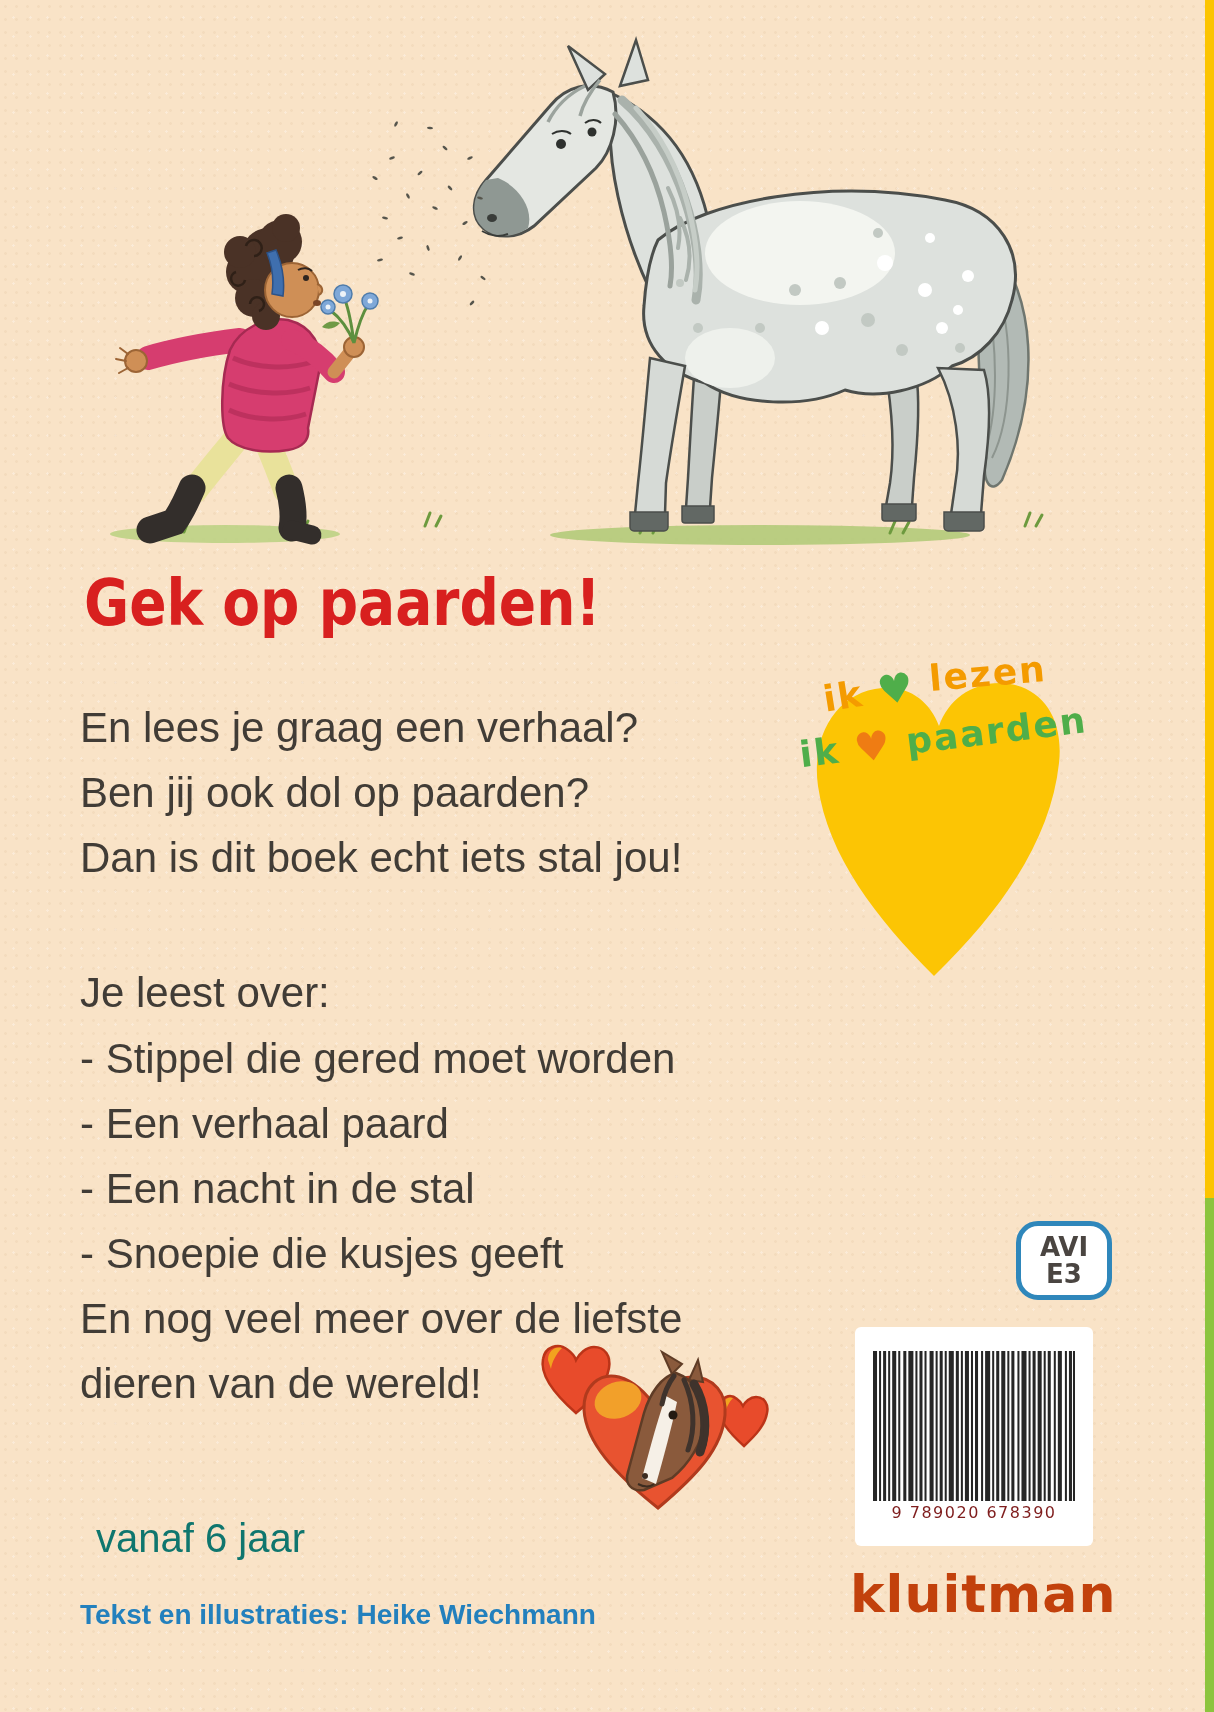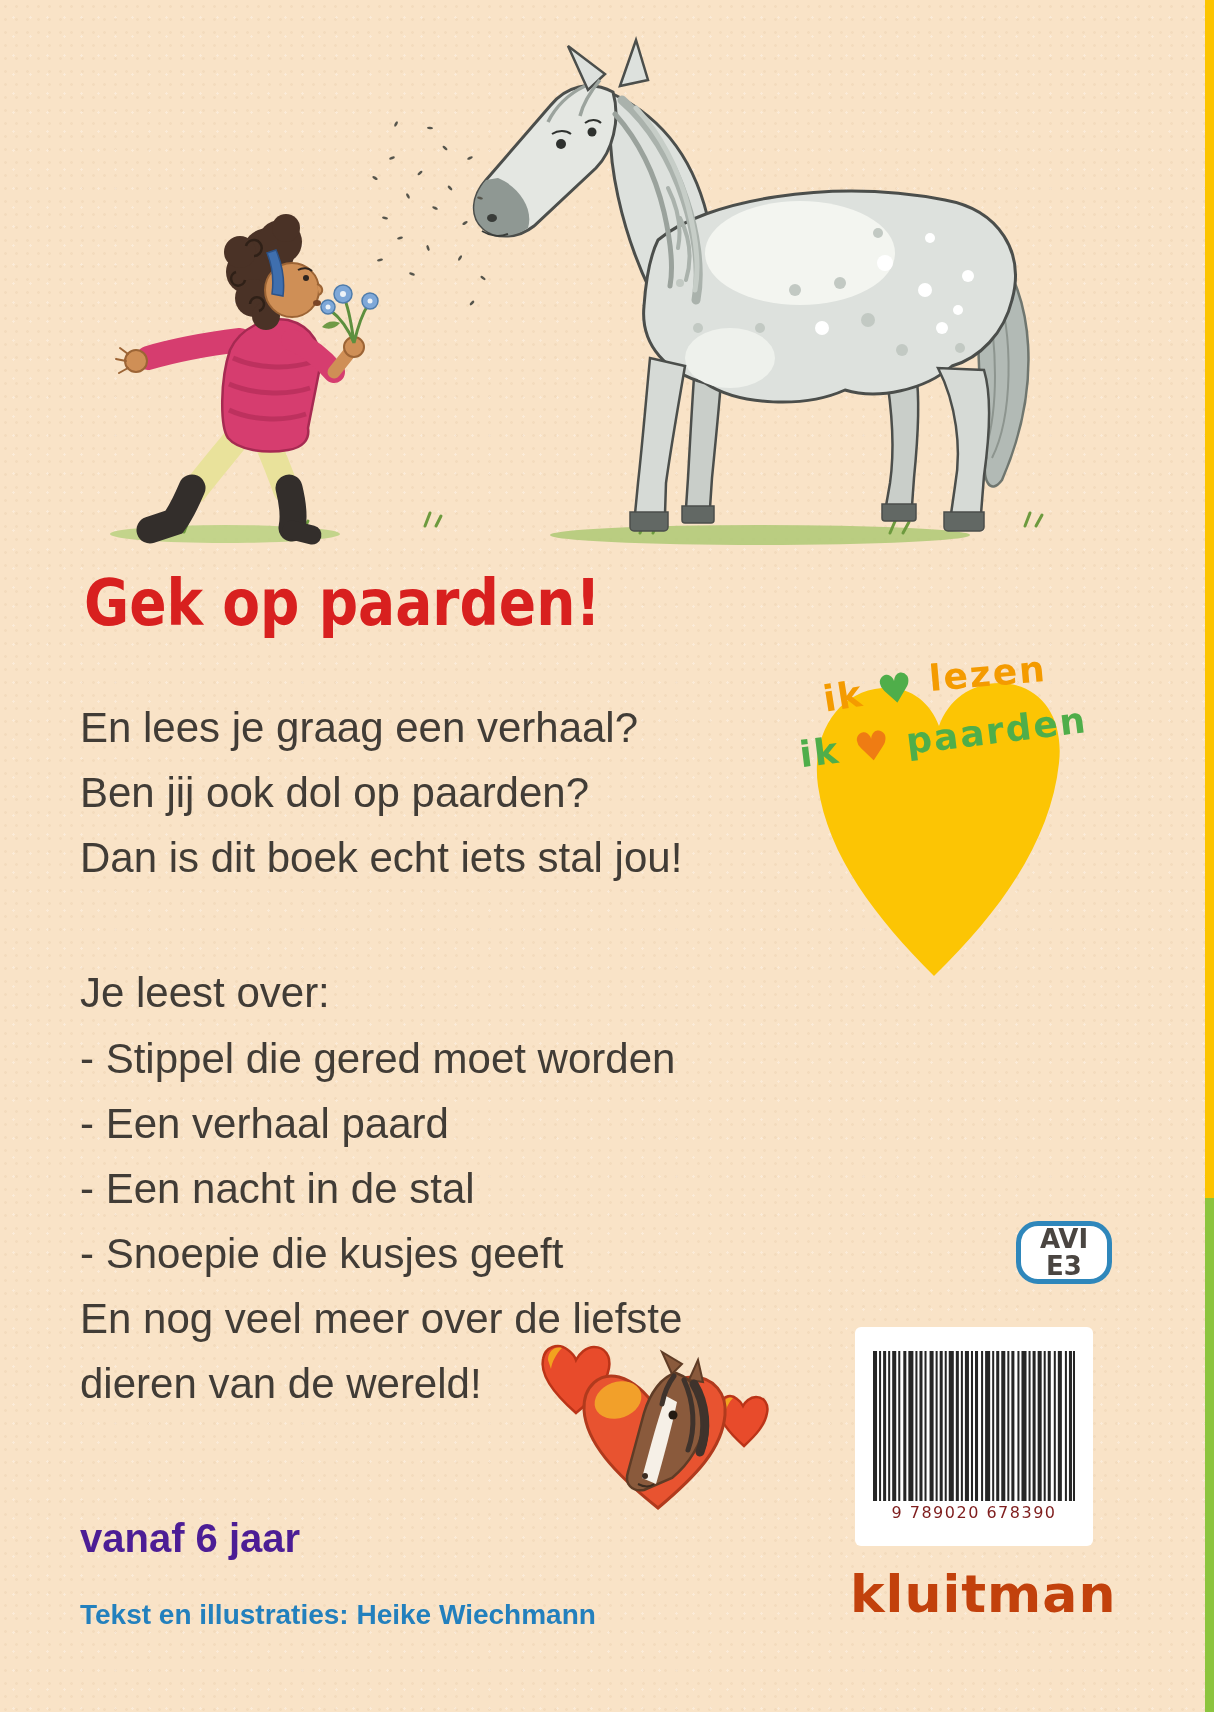--- a/index.html
+++ b/index.html
@@ -25,22 +25,22 @@
     font-family:"DejaVu Sans", sans-serif;
     font-weight:bold;font-size:64px;color:#d8201f;
     letter-spacing:0px;transform:scaleX(0.86);transform-origin:left center;
     white-space:nowrap;
   }
   .bodytext{color:#413c36;font-size:42px;line-height:65px;margin:0;white-space:nowrap;}
   .intro{left:80px;top:695px;}
   .list-heading{left:80px;top:960px;}
   .list{left:80px;top:1026px;}
   .age-note{
-    left:80px;top:1516px;margin:0;
-    font-size:40px;font-weight:700;color:#4c1d95;white-space:nowrap;
+    left:96px;top:1516px;margin:0;
+    font-size:40px;font-weight:400;color:#0f766e;white-space:nowrap;
   }
   .credits{
     left:80px;top:1599px;margin:0;
     font-size:28px;font-weight:bold;color:#2380bd;white-space:nowrap;
   }
   .publisher{
     left:850px;top:1564px;margin:0;
     font-family:"DejaVu Sans", sans-serif;
     font-size:52px;font-weight:bold;color:#c2410c;letter-spacing:1px;white-space:nowrap;
   }
@@ -56,21 +56,21 @@
   .heart-line{font-size:36px;letter-spacing:2px;line-height:56px;white-space:nowrap;}
   .heart-line .w{display:inline-block;}
   .c-or{color:#f49b00;}
   .c-gr{color:#4fae4a;}
   .c-dor{color:#ef7c13;}
   .heart-line .hg{font-size:40px;vertical-align:-2px;}
   .hl1 .w2{transform:rotate(4deg);}
   .hl2{transform:rotate(2deg);}
   
   .avi-badge{
-    left:1016px;top:1221px;width:96px;height:63px;box-sizing:border-box;
+    left:1016px;top:1221px;width:96px;height:79px;box-sizing:border-box;
     background:#ffffff;border:5px solid #2f87bb;border-radius:22px;
     display:flex;flex-direction:column;align-items:center;justify-content:center;
     color:#4a4541;font-weight:bold;font-size:26px;line-height:27px;
     font-family:"DejaVu Sans", sans-serif;
   }
   
   .barcode{
     left:855px;top:1327px;width:238px;height:219px;background:#ffffff;border-radius:6px;
     display:flex;flex-direction:column;align-items:center;
   }

